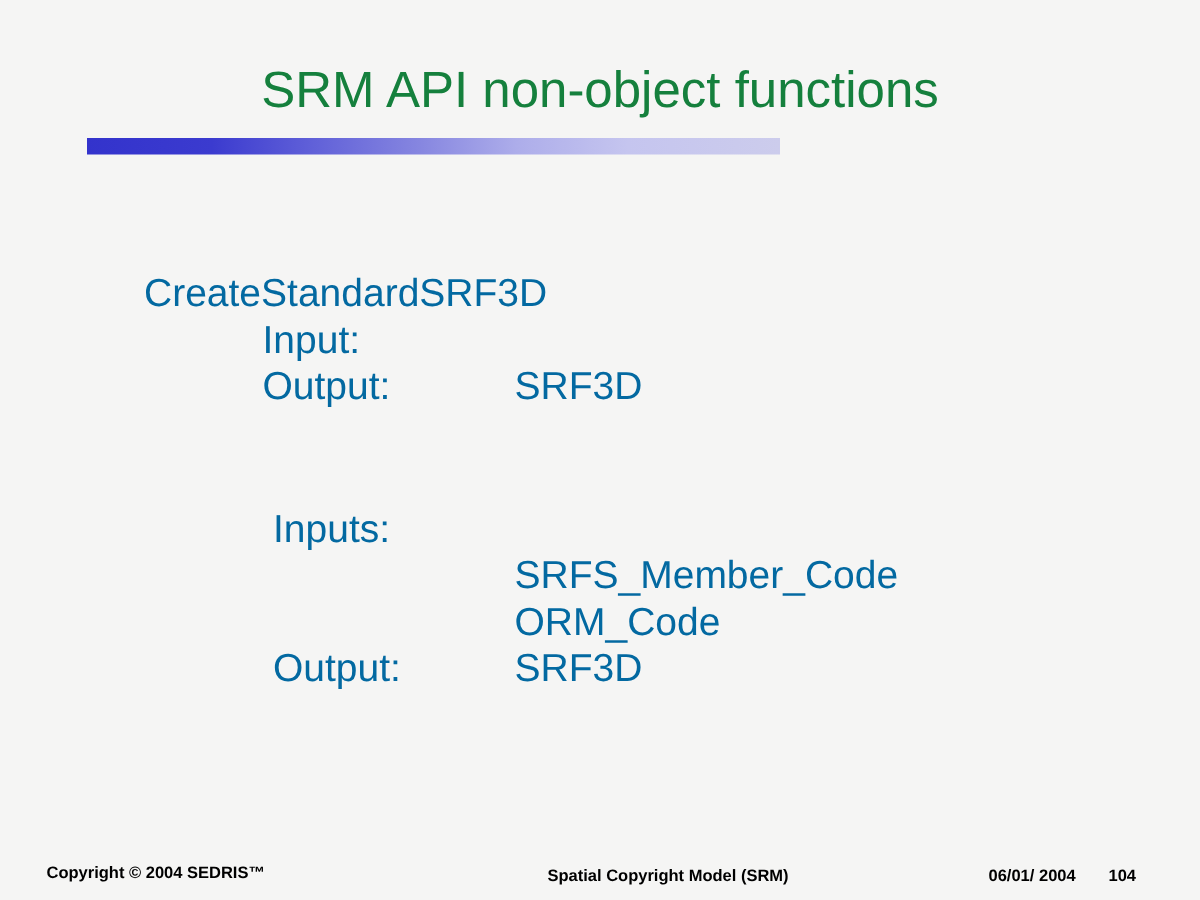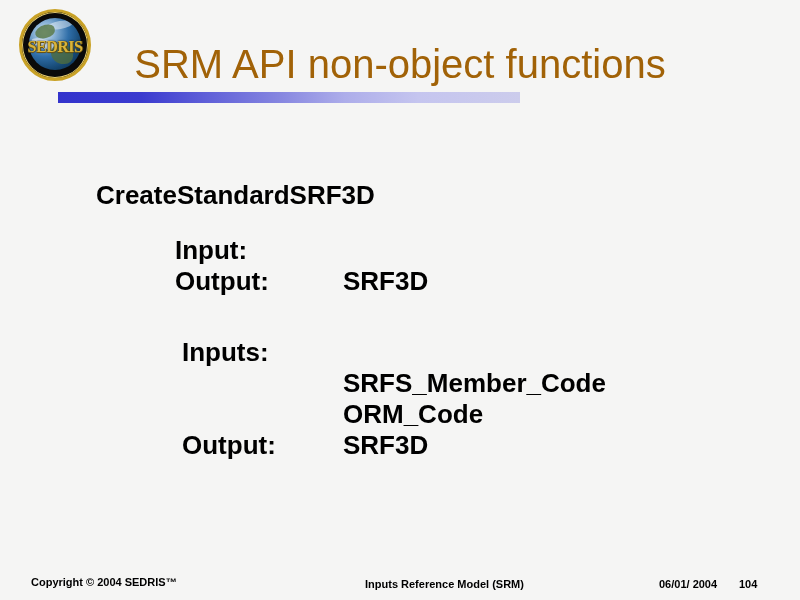--- a/index.html
+++ b/index.html
@@ -91,22 +91,22 @@
     line-height: 1;
   }
 
   
   #title {
     position: absolute;
     left: 0;
     right: 0;
     top: 42px;
     text-align: center;
-    font-size: 40px;
-    color: #a16207;
+    font-size: 34px;
+    color: #15803d;
     line-height: 1.1;
     white-space: nowrap;
   }
 
   
   #title-rule {
     position: absolute;
     left: 58px;
     top: 92px;
     width: 462px;
@@ -117,22 +117,21 @@
         #5f5fd8 32%,
         #8686e0 48%,
         #adadea 62%,
         #c5c5ef 78%,
         #ccccec 100%);
   }
 
   
   .block {
     position: absolute;
-    color: #000000;
-    font-weight: bold;
+    color: #0369a1;
   }
   .fn-name {
     font-size: 26px;
     line-height: 31px;
     white-space: nowrap;
   }
   .row {
     position: relative;
     height: 31px;
     line-height: 31px;
@@ -143,21 +142,21 @@
     position: absolute;
     left: 0;
     top: 0;
   }
   .row .value {
     position: absolute;
     top: 0;
   }
 
   #block1 { left: 96px; top: 180px; }
-  #block1 .rows { margin-left: 79px; margin-top: 24px; }
+  #block1 .rows { margin-left: 79px; }
   #block1 .row .value { left: 168px; }
 
   #block2 { left: 106px; top: 337px; }
   #block2 .rows { margin-left: 76px; text-align: right; }
   #block2 .row .value { left: 161px; }
 
   
   .footer-text {
     position: absolute;
     font-size: 11px;
@@ -168,29 +167,20 @@
   #footer-copyright { left: 31px;  top: 576px; }
   #footer-center    { left: 365px; top: 578px; }
   #footer-date      { left: 659px; top: 578px; }
   #footer-page      { left: 739px; top: 578px; }
 </style>
 </head>
 <body>
 
 <div id="slide">
 
-  <div id="logo">
-    <div class="globe">
-      <div class="cloud2"></div>
-      <div class="land1"></div>
-      <div class="cloud1"></div>
-      <div class="land2"></div>
-    </div>
-    <div class="wordmark">SEDRIS</div>
-  </div>
 
   <div id="title">SRM API non-object functions</div>
 
   <div id="title-rule"></div>
 
   <div class="block" id="block1">
     <div class="fn-name">CreateStandardSRF3D</div>
     <div class="rows">
       <div class="row">
         <span class="label">Input:</span>
@@ -216,17 +206,17 @@
         <span class="value">ORM_Code</span>
       </div>
       <div class="row">
         <span class="label">Output:</span>
         <span class="value">SRF3D</span>
       </div>
     </div>
   </div>
 
   <div class="footer-text" id="footer-copyright">Copyright © 2004 SEDRIS™</div>
-  <div class="footer-text" id="footer-center">Inputs Reference Model (SRM)</div>
+  <div class="footer-text" id="footer-center">Spatial Copyright Model (SRM)</div>
   <div class="footer-text" id="footer-date">06/01/ 2004</div>
   <div class="footer-text" id="footer-page">104</div>
 
 </div>
 
 </body></html>

